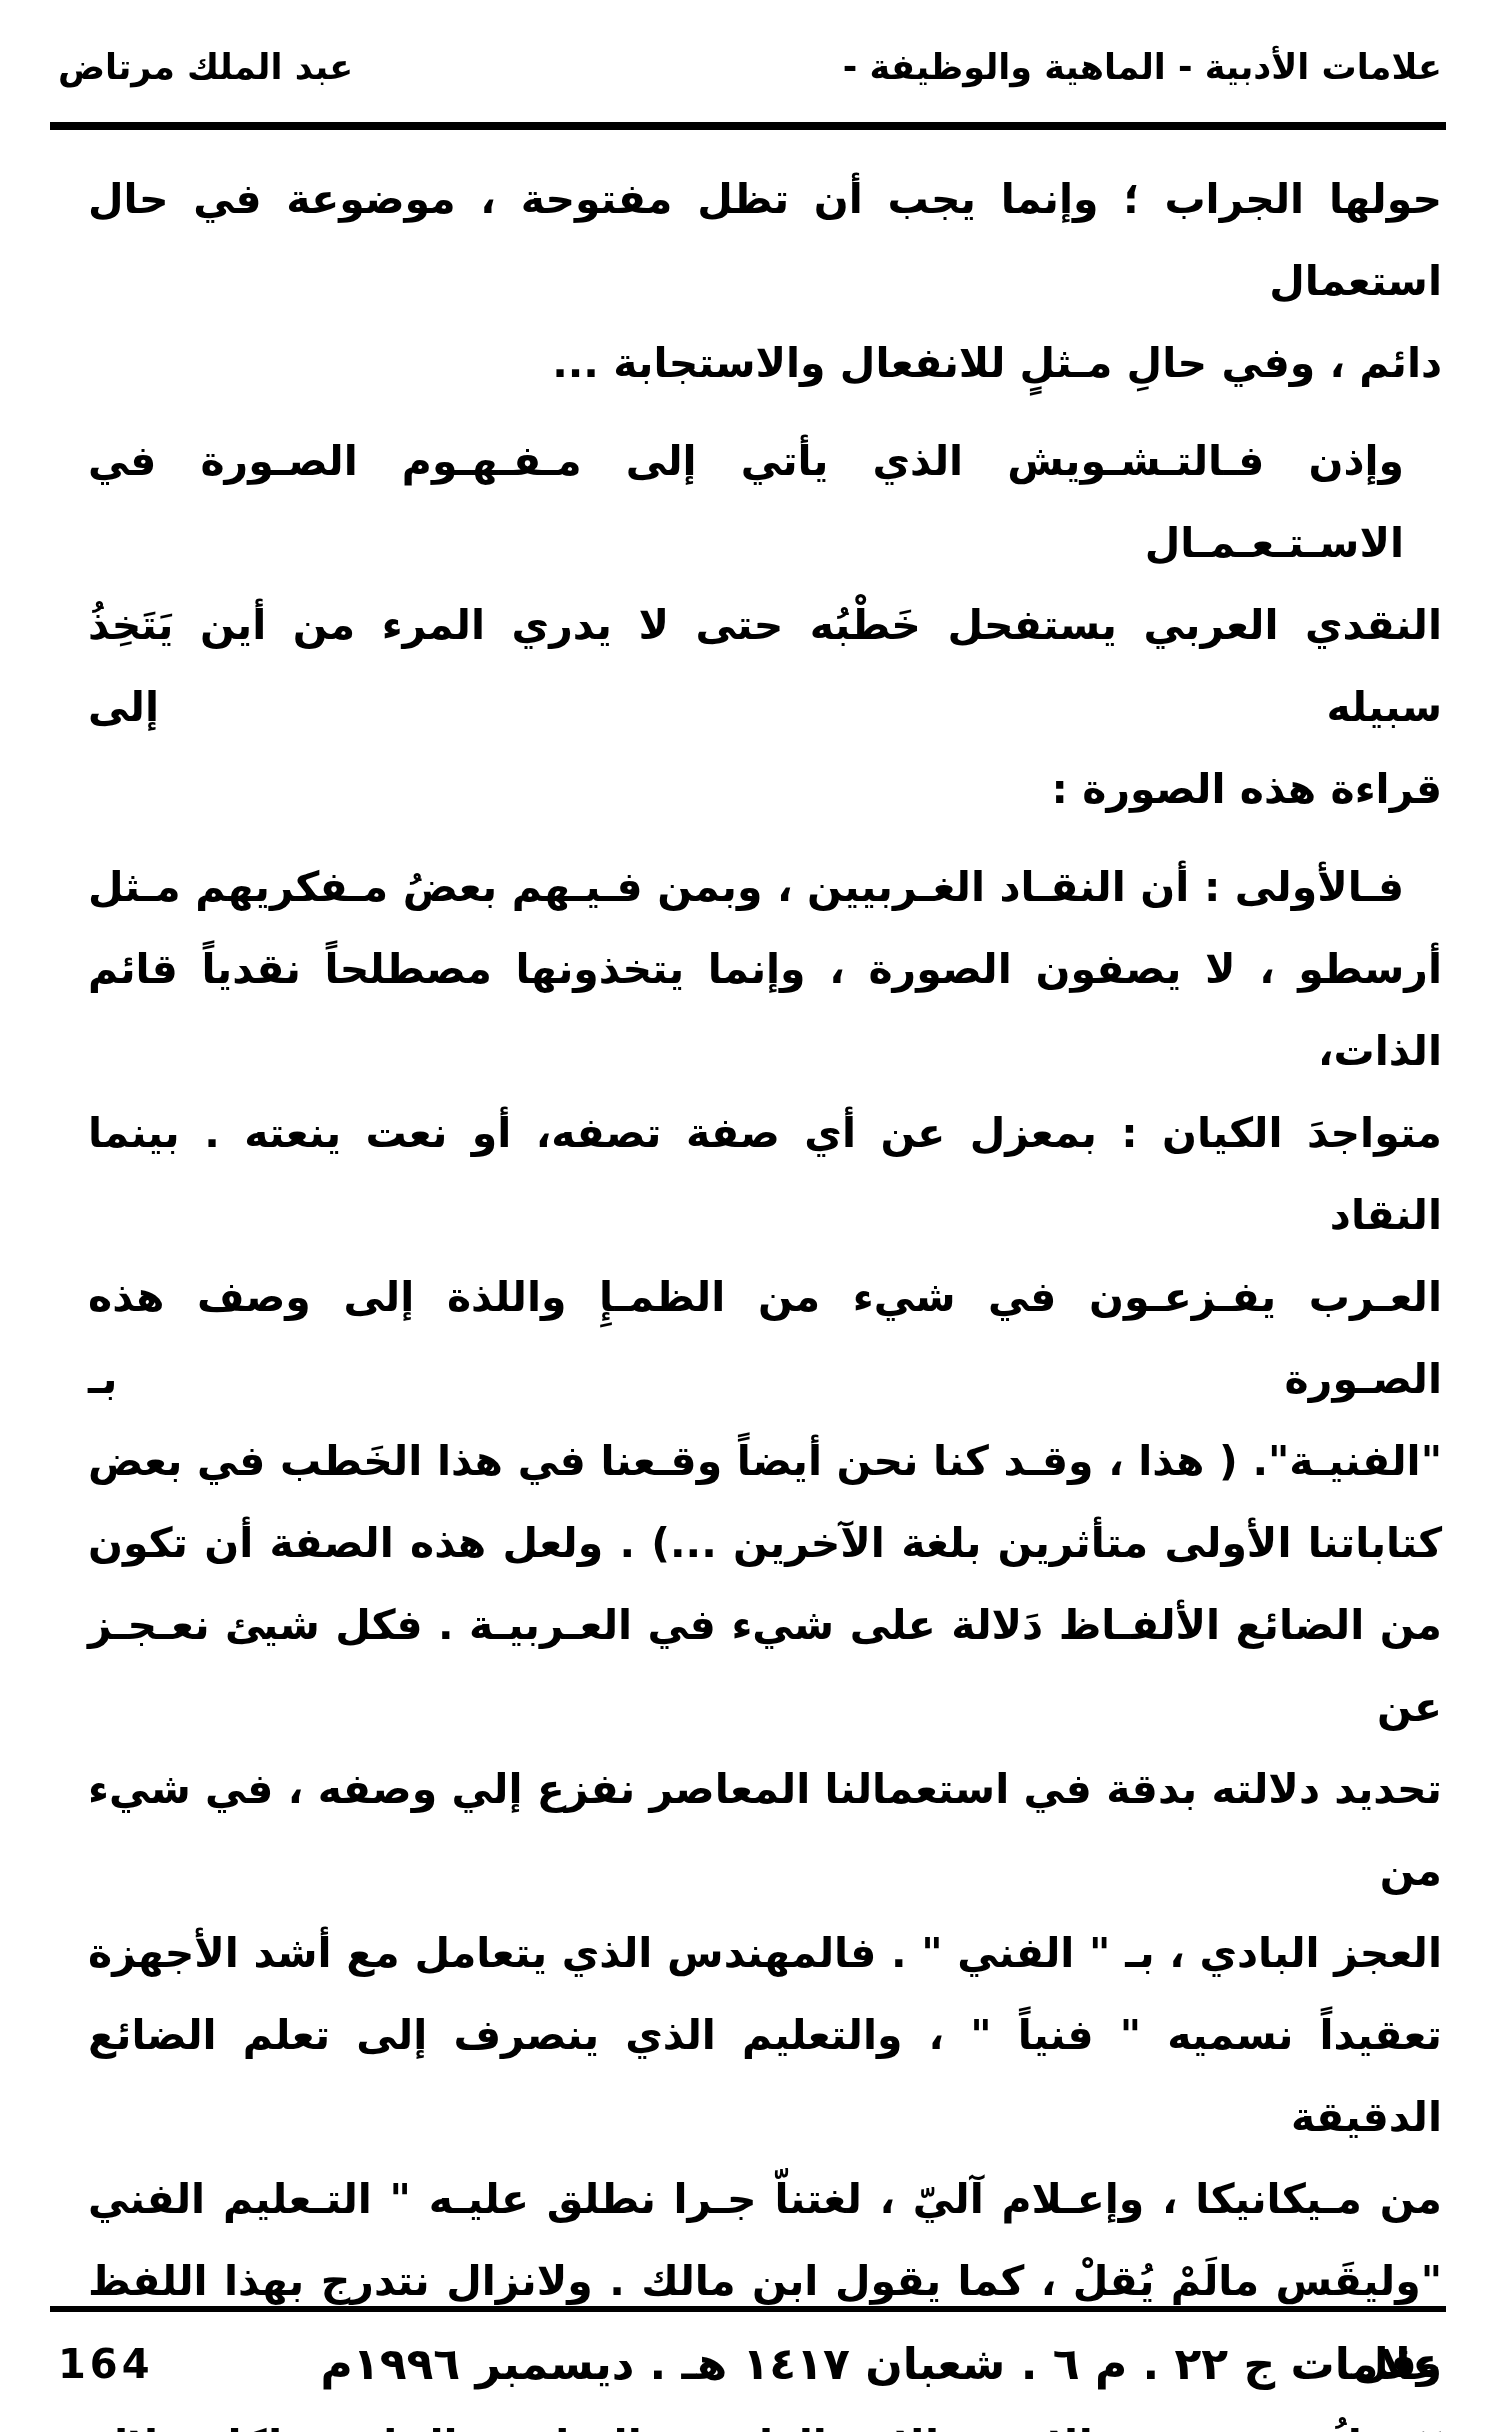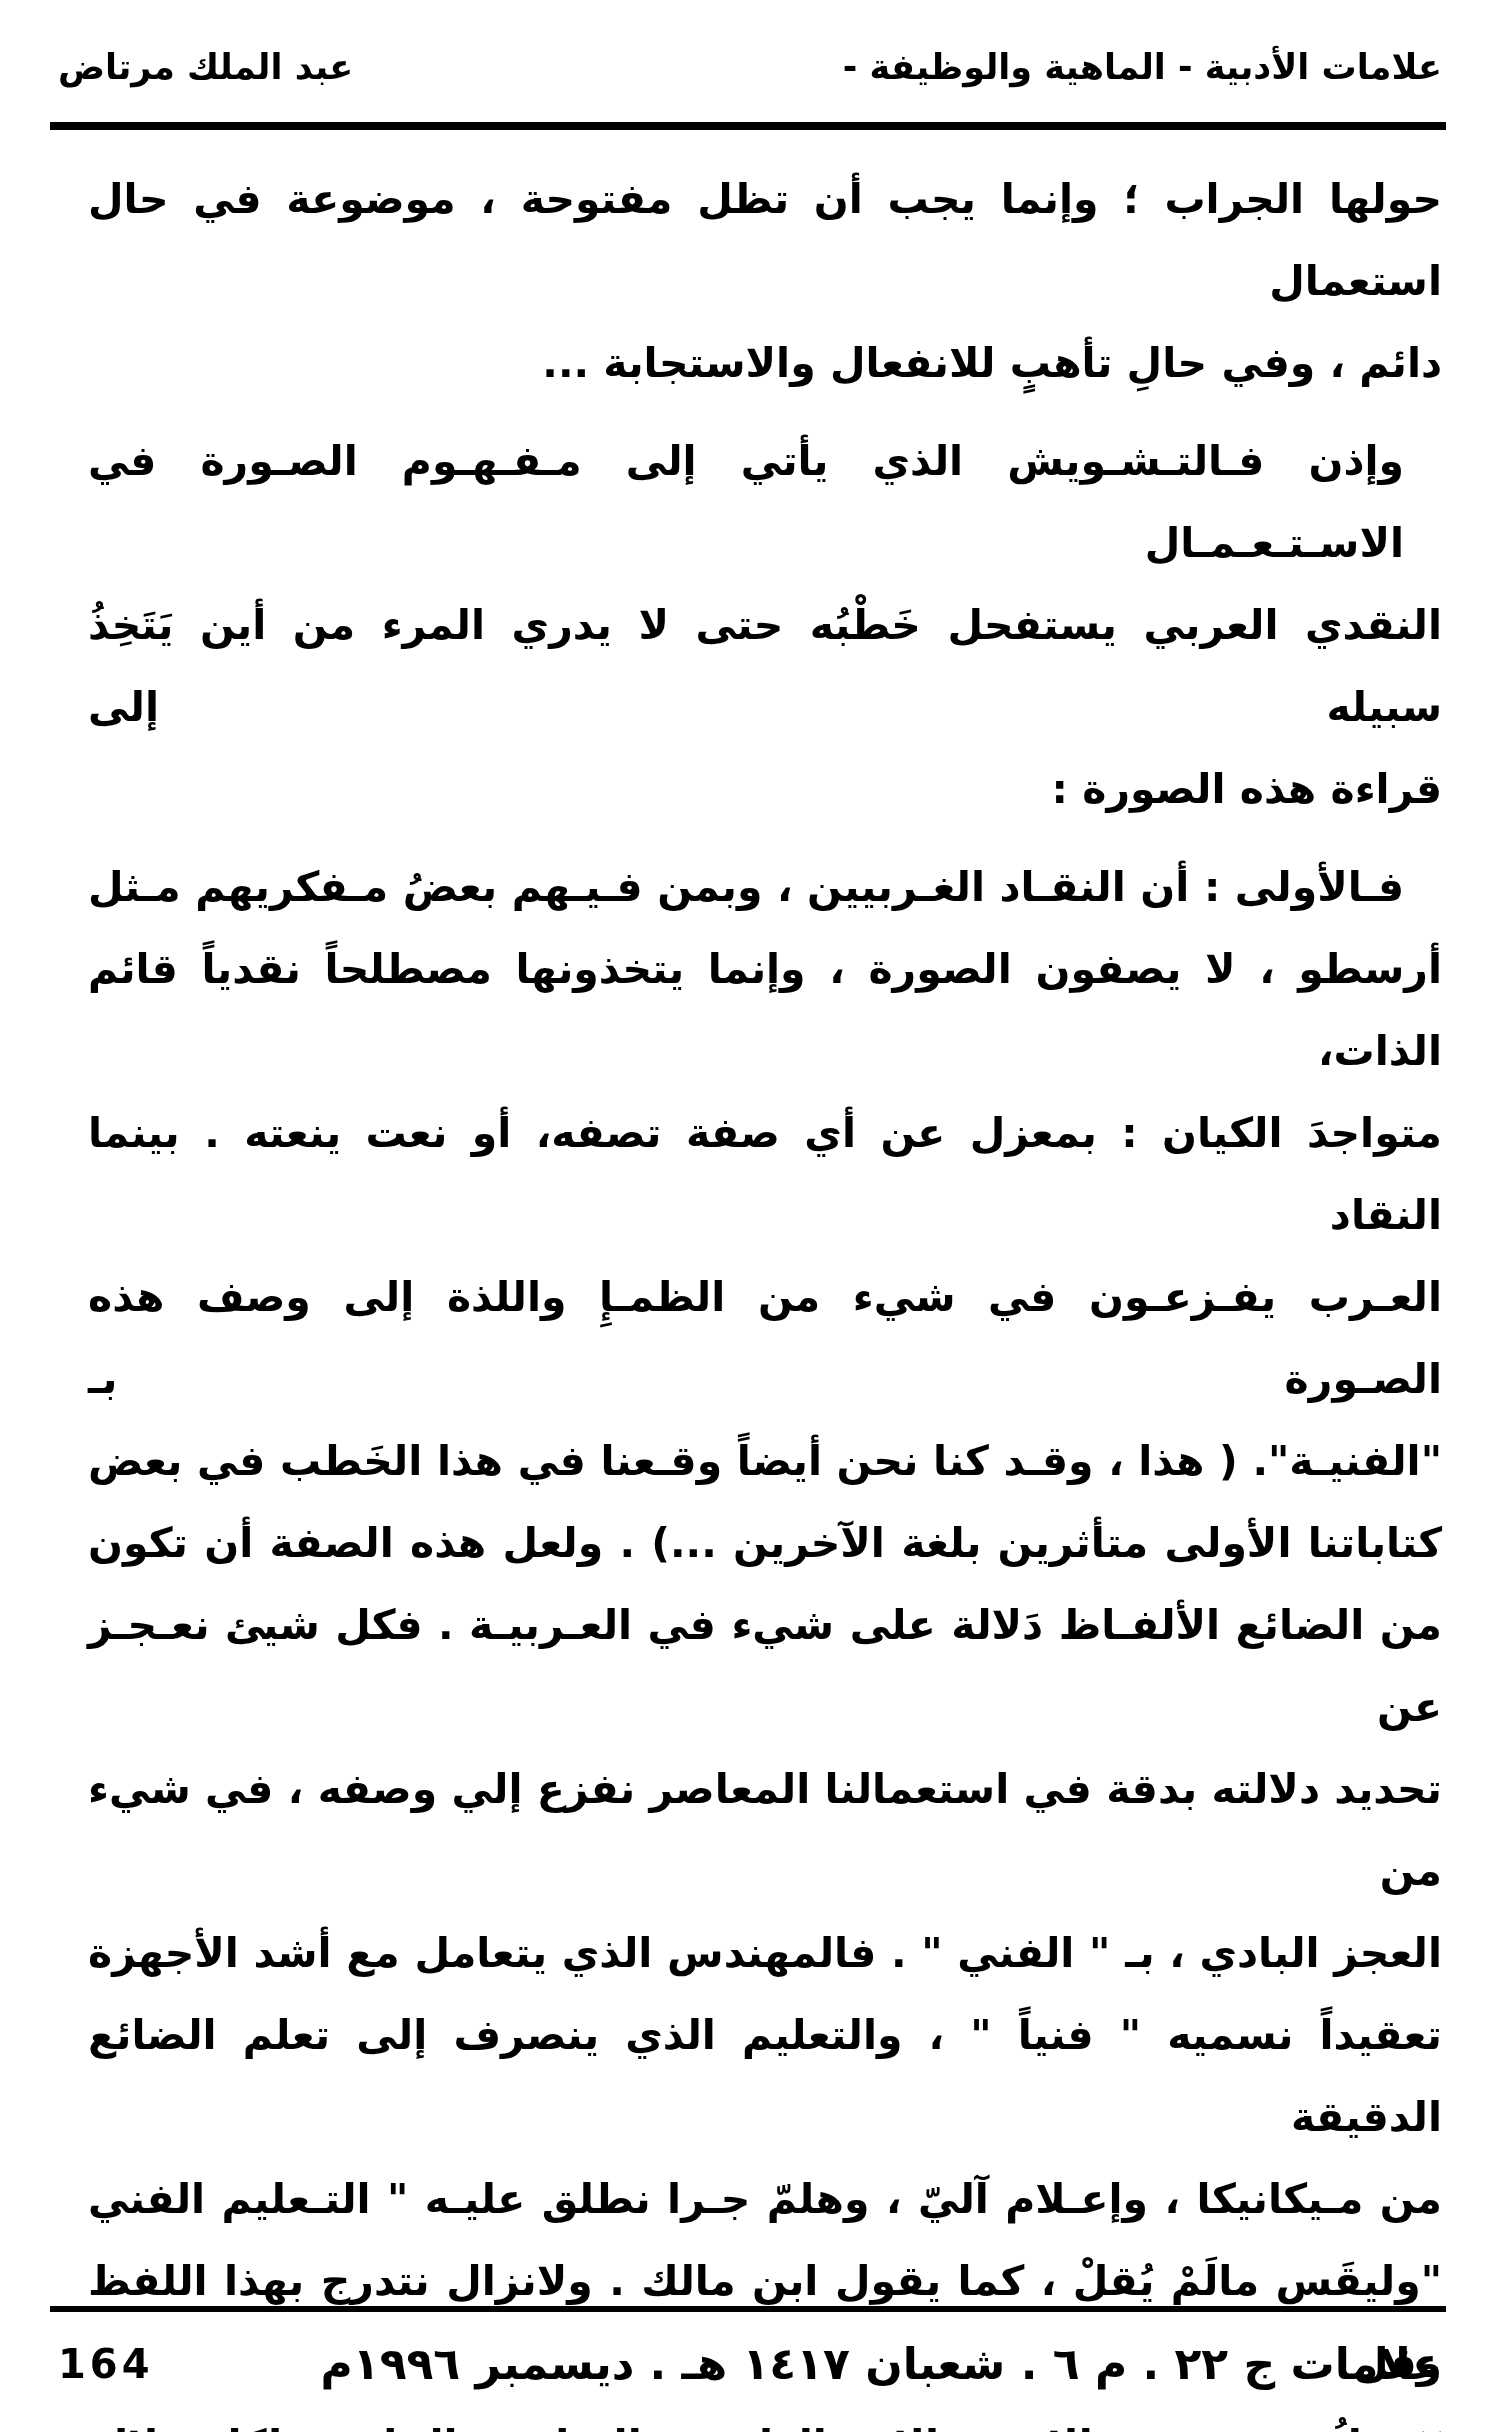--- a/index.html
+++ b/index.html
@@ -83,39 +83,39 @@
   <div class="header">
     <div class="header-title">علامات الأدبية - الماهية والوظيفة -</div>
     <div class="header-author">عبد الملك مرتاض</div>
   </div>
 
   <div class="header-rule"></div>
 
   <div class="body-text">
       <div class="para">
         <div class="line justify">حولها الجراب ؛ وإنما يجب أن تظل مفتوحة ، موضوعة في حال استعمال</div>
-        <div class="line last">دائم ، وفي حالِ تأهبٍ للانفعال والاستجابة ...</div>
+        <div class="line last">دائم ، وفي حالِ مـثلٍ للانفعال والاستجابة ...</div>
       </div>
       <div class="para indent">
         <div class="line justify">وإذن فـالتـشـويش الذي يأتي إلى مـفـهـوم الصـورة في الاسـتـعـمـال</div>
         <div class="line justify">النقدي العربي يستفحل خَطْبُه حتى لا يدري المرء من أين يَتَخِذُ سبيله إلى</div>
         <div class="line last">قراءة هذه الصورة :</div>
       </div>
       <div class="para indent">
         <div class="line justify">فـالأولى : أن النقـاد الغـربيين ، وبمن فـيـهم بعضُ مـفكريهم مـثل</div>
         <div class="line justify">أرسطو ، لا يصفون الصورة ، وإنما يتخذونها مصطلحاً نقدياً قائم الذات،</div>
         <div class="line justify">متواجدَ الكيان : بمعزل عن أي صفة تصفه، أو نعت ينعته . بينما النقاد</div>
         <div class="line justify">العـرب يفـزعـون في شيء من الظمـإِ واللذة إلى وصف هذه الصـورة بـ</div>
         <div class="line justify">"الفنيـة". ( هذا ، وقـد كنا نحن أيضاً وقـعنا في هذا الخَطب في بعض</div>
         <div class="line justify">كتاباتنا الأولى متأثرين بلغة الآخرين ...) . ولعل هذه الصفة أن تكون</div>
         <div class="line justify">من الضائع الألفـاظ دَلالة على شيء في العـربيـة . فكل شيئ نعـجـز عن</div>
         <div class="line justify">تحديد دلالته بدقة في استعمالنا المعاصر نفزع إلي وصفه ، في شيء من</div>
         <div class="line justify">العجز البادي ، بـ " الفني " . فالمهندس الذي يتعامل مع أشد الأجهزة</div>
         <div class="line justify">تعقيداً نسميه " فنياً " ، والتعليم الذي ينصرف إلى تعلم الضائع الدقيقة</div>
-        <div class="line justify">من مـيكانيكا ، وإعـلام آليّ ، وهلمّ جـرا نطلق عليـه " التـعليم الفني</div>
+        <div class="line justify">من مـيكانيكا ، وإعـلام آليّ ، لغتناّ جـرا نطلق عليـه " التـعليم الفني</div>
         <div class="line justify">"وليقَس مالَمْ يُقلْ ، كما يقول ابن مالك . ولانزال نتدرج بهذا اللفظ وقل</div>
         <div class="line justify">نَتَدَركُ به ، نحو الاستعمالات الغامضة الشاحبة الفاقدة لكل دلالة دقيقة</div>
         <div class="line justify">إلى أن وصفنا به في لغتنا المعاصرة هذا الشيء الممتحَنَ بِنا والذي نطلق</div>
       </div>
     </div>
 
   <div class="footer-rule"></div>
 
   <div class="footer">
     <div class="footer-journal">علامات ج ٢٢ . م ٦ . شعبان ١٤١٧ هـ .  ديسمبر ١٩٩٦م</div>

